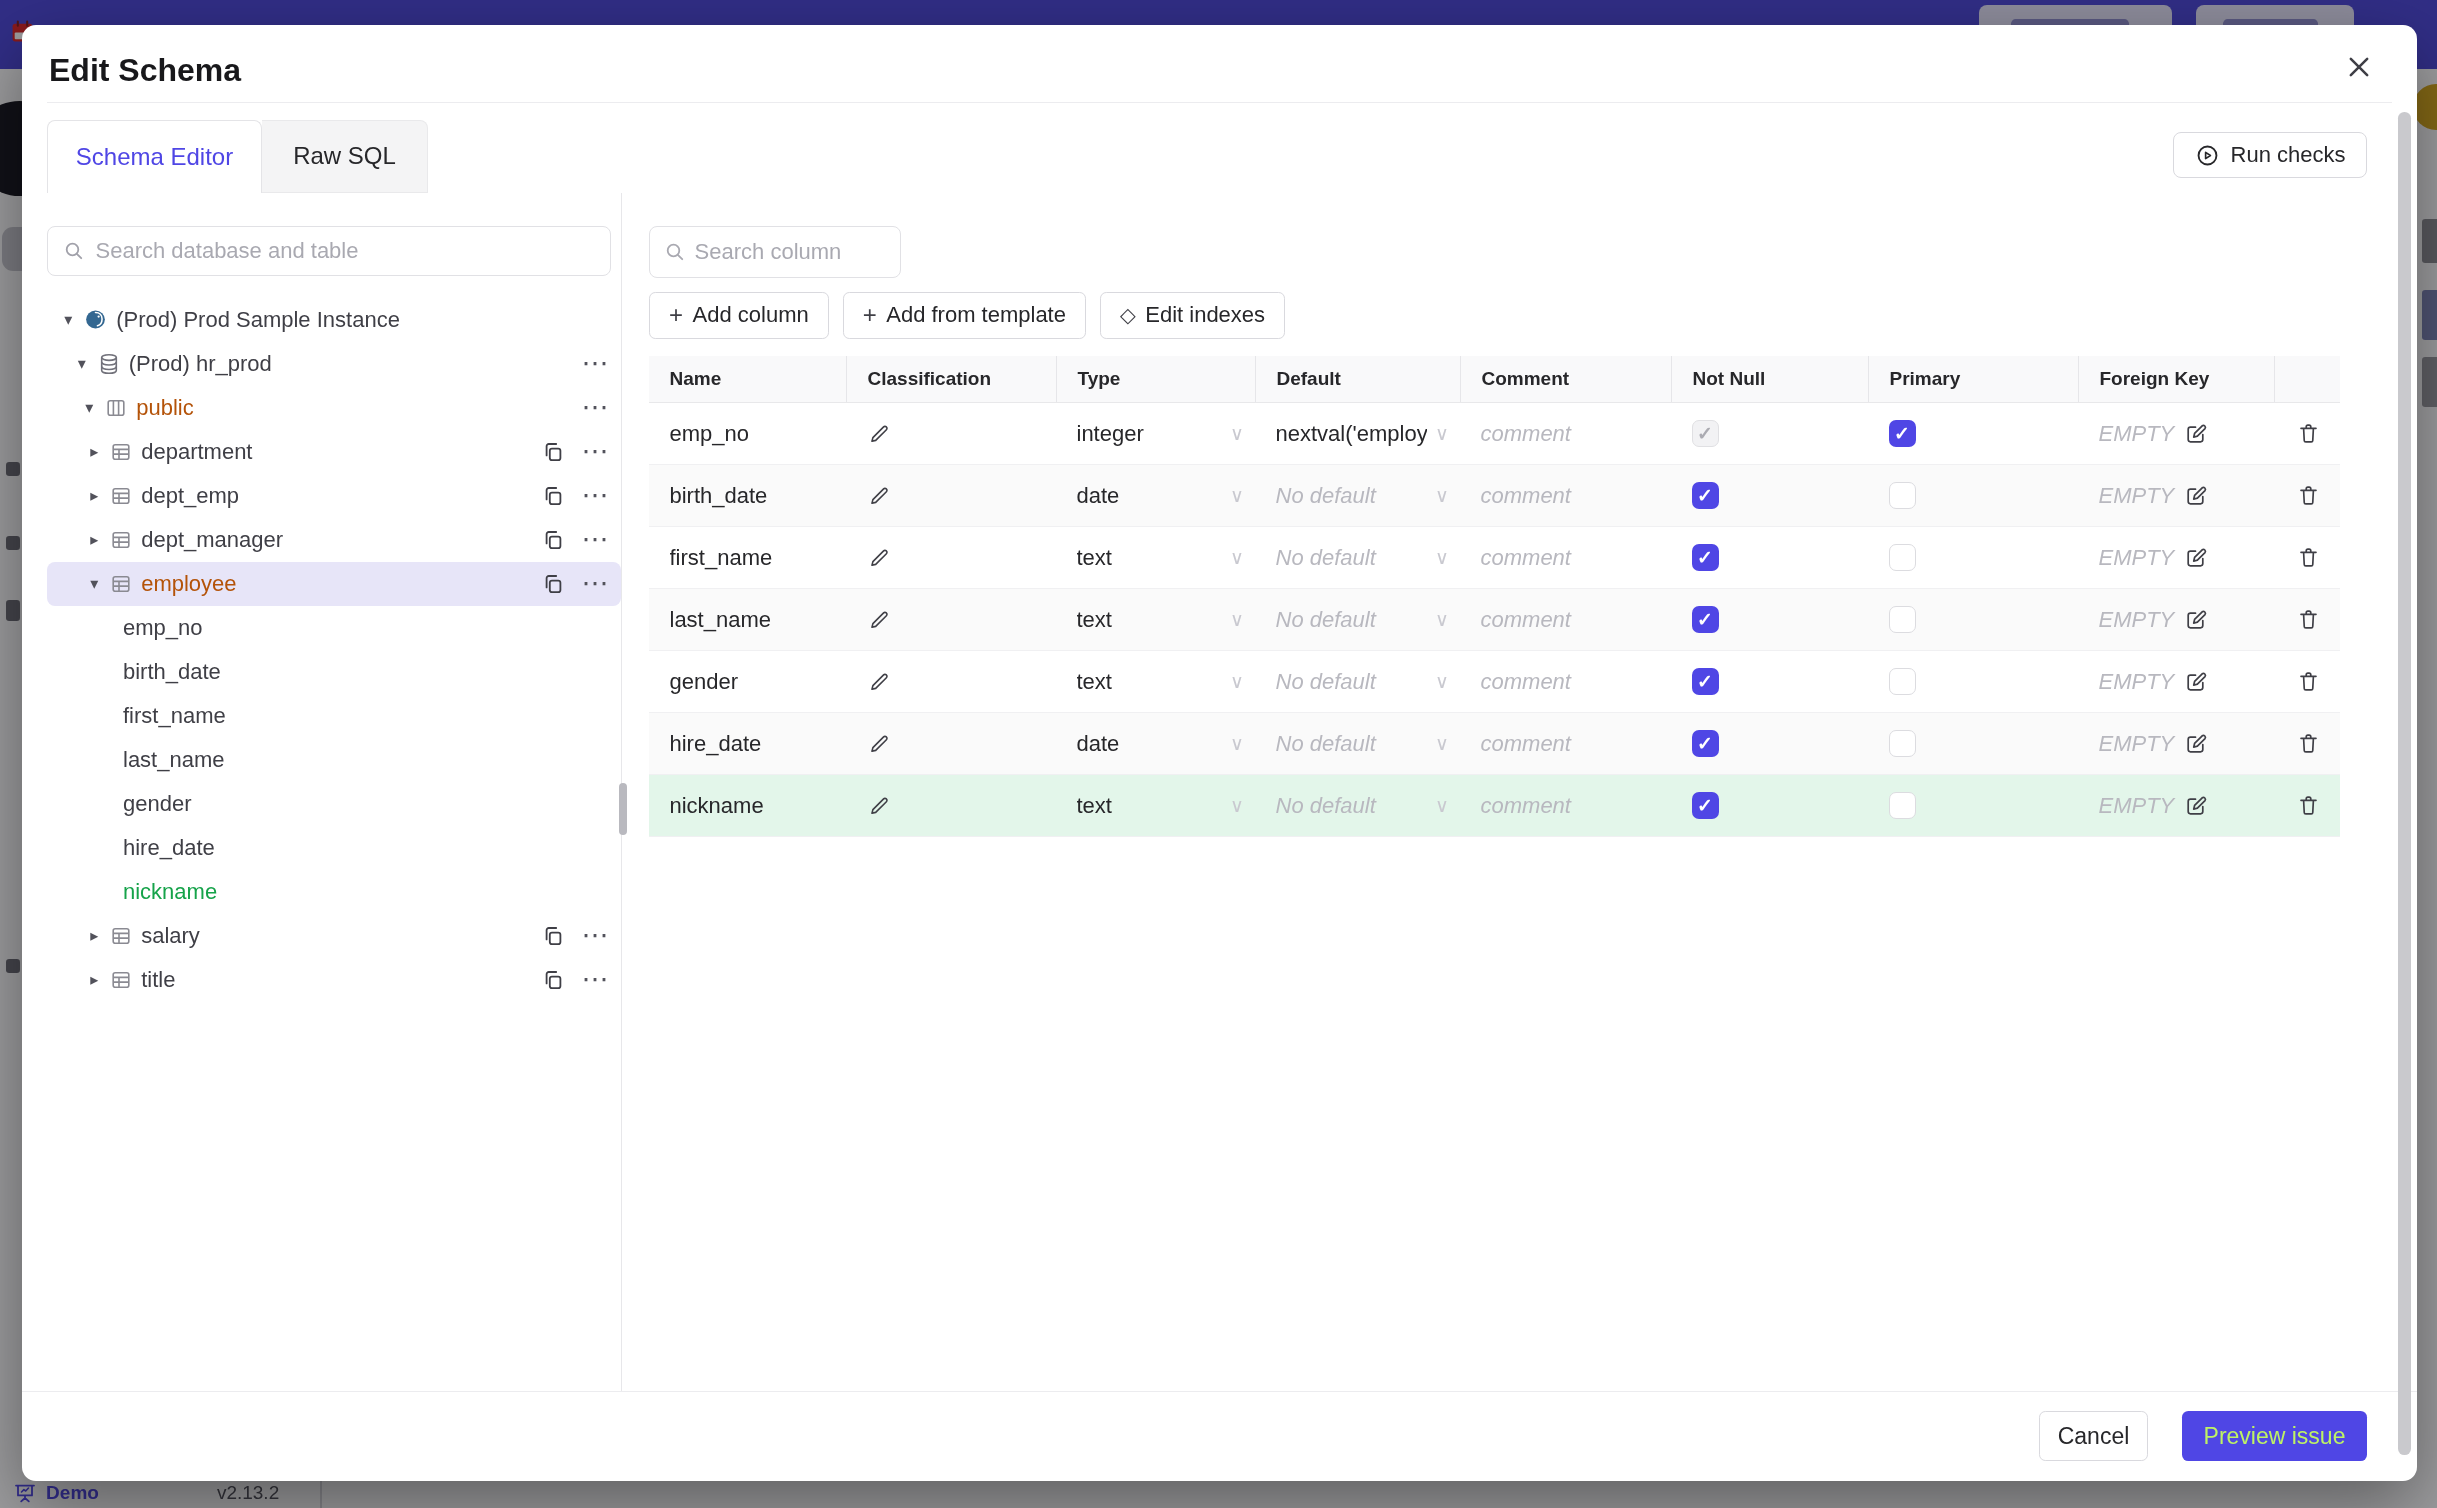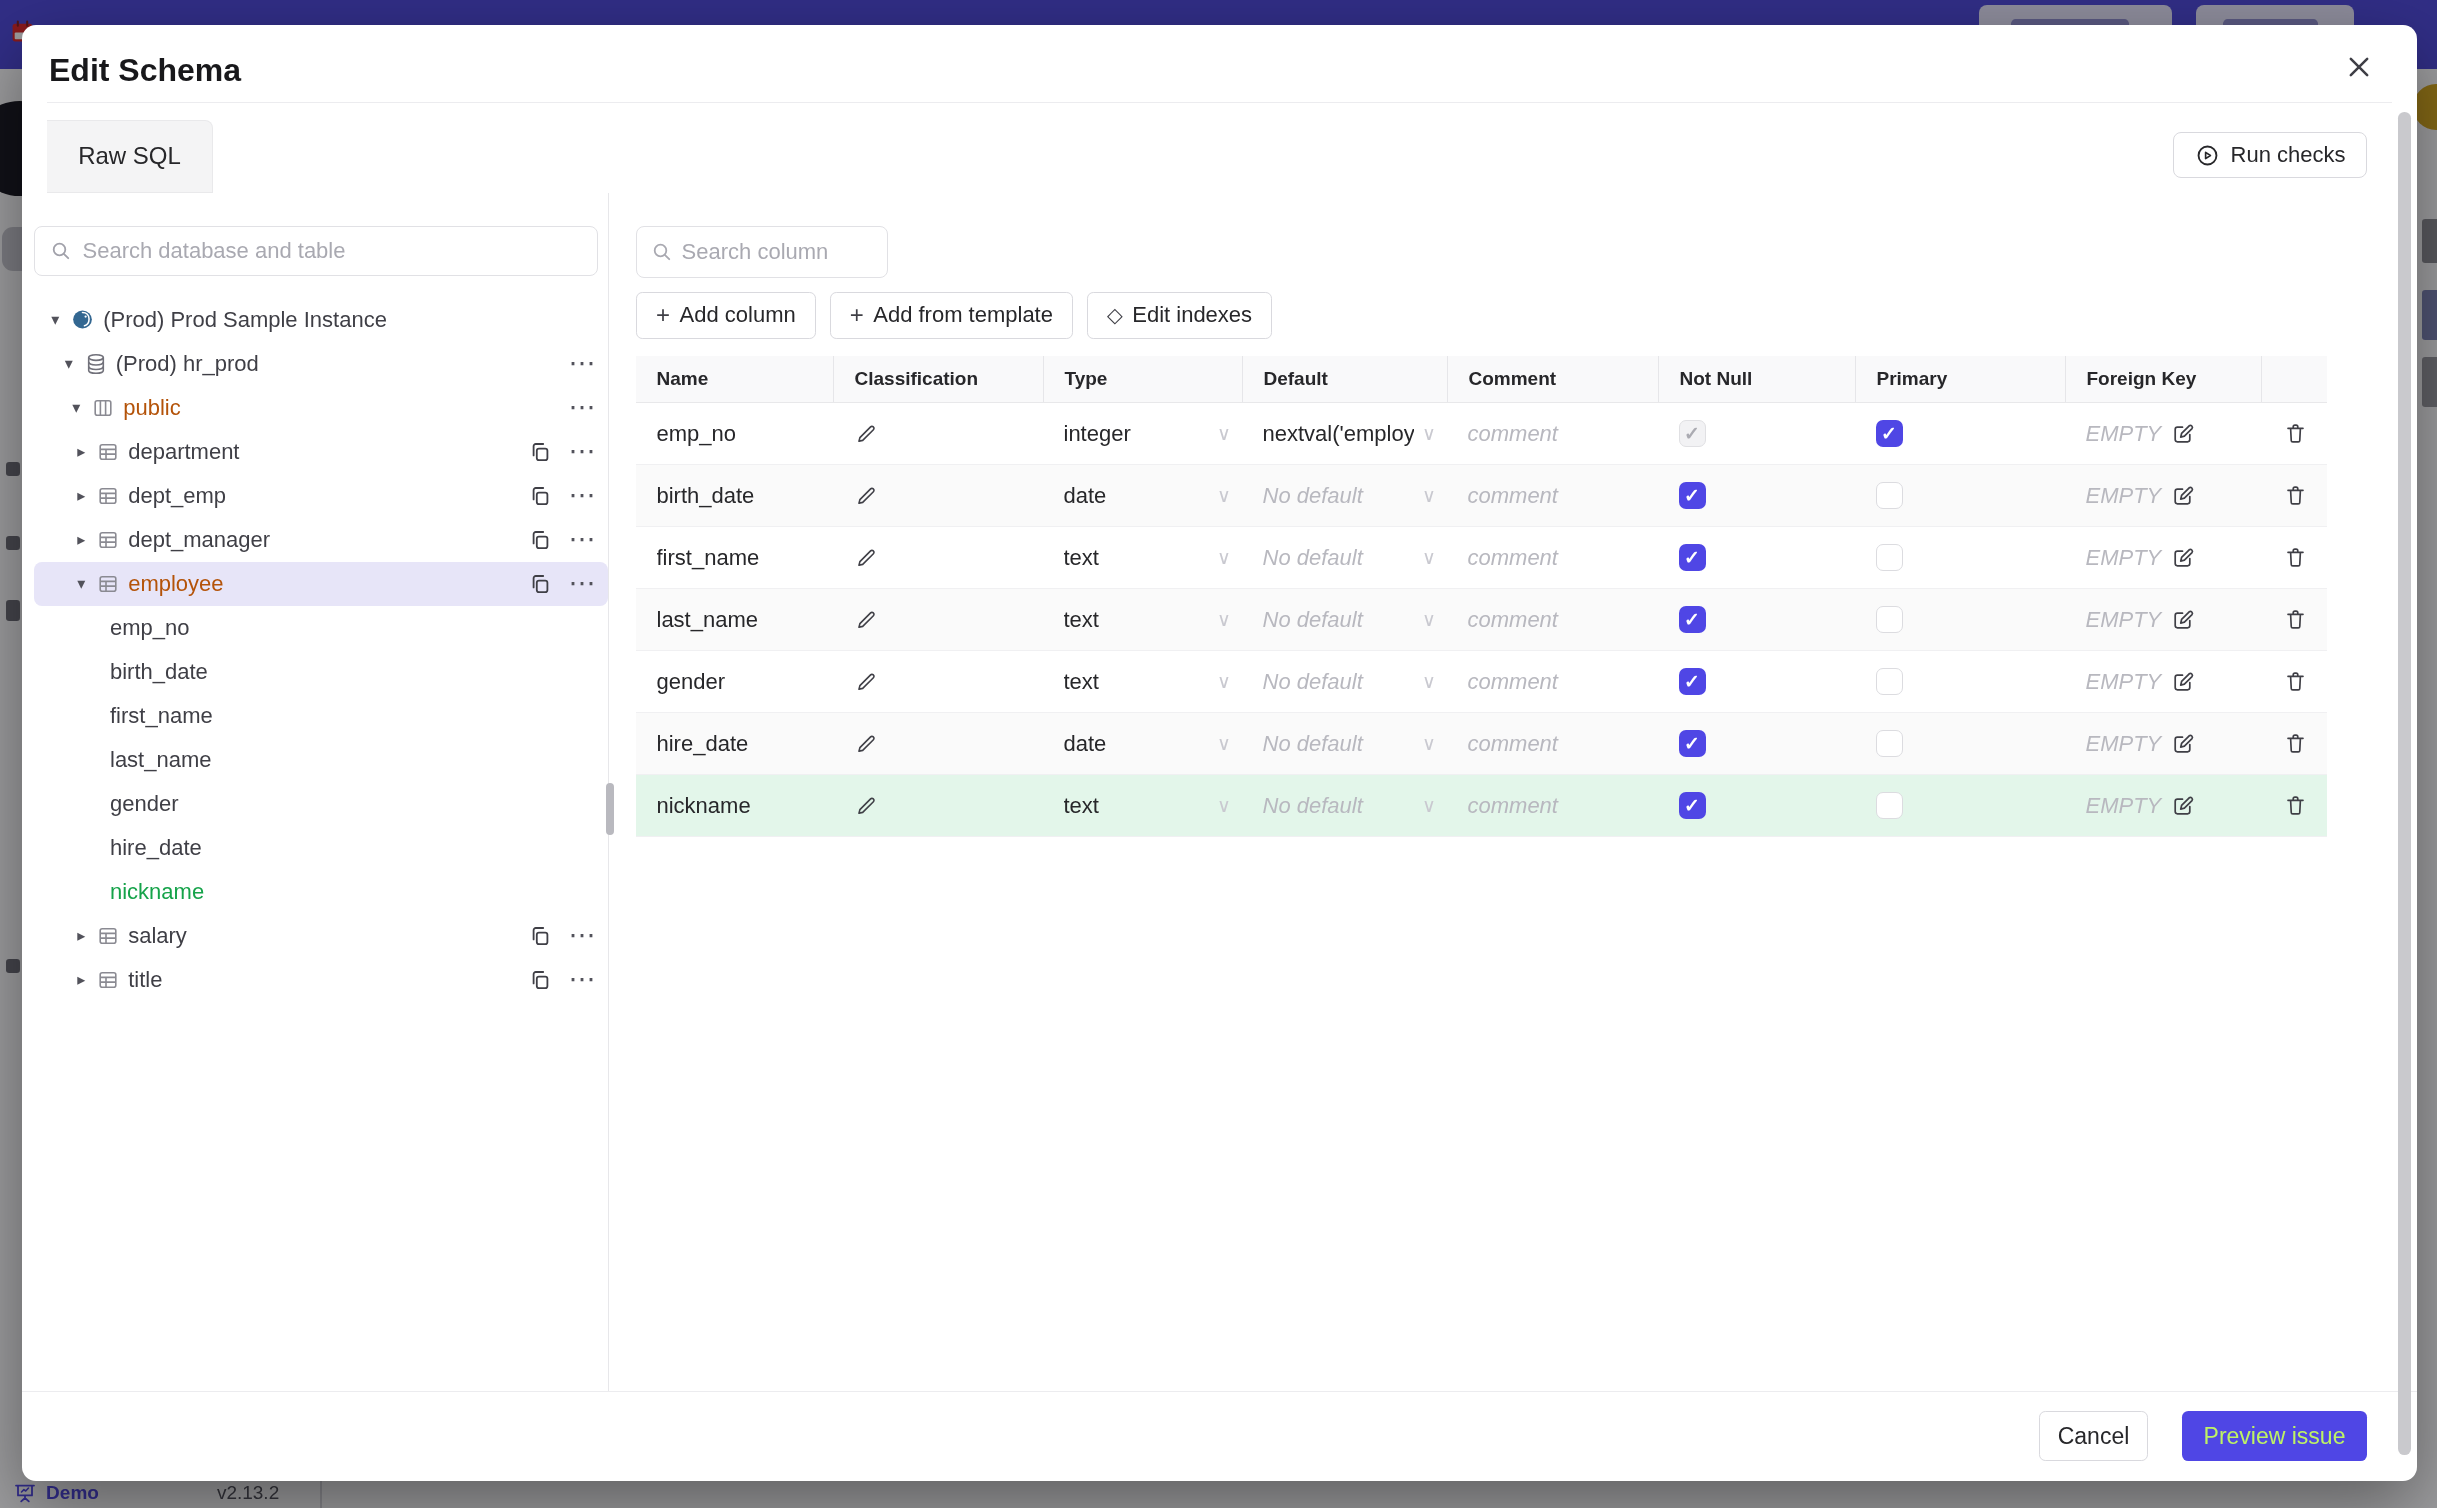--- a/index.html
+++ b/index.html
@@ -39,21 +39,21 @@
   .tabs-row { position:relative; margin-top:17.4px; padding-left:25px; display:flex; height:73px; flex:0 0 auto; }
   .tab { display:flex; align-items:center; justify-content:center; font-size:24px; cursor:pointer; }
   .tab.active { width:215px; background:#fff; border:1.6px solid #e4e4e7; border-bottom:none;
     border-radius:8px 8px 0 0; color:#4f46e5; }
   .tab.inactive { width:166px; background:#f4f4f5; border:1.6px solid #e9e9eb; border-left:none;
     border-radius:0 8px 0 0; color:#27272a; }
   .run-checks { position:absolute; right:50px; top:12.6px; height:46px; padding:0 20.5px; display:flex;
     align-items:center; gap:11px; border:1.6px solid #d9d9de; border-radius:8px; background:#fff;
     font-size:22px; color:#27272a; cursor:pointer; }
 
-  .m-body { flex:1 1 auto; display:flex; min-height:0; padding-left:12px; }
+  .m-body { flex:1 1 auto; display:flex; min-height:0; padding-left:25px; }
   
   .sidebar { width:575px; flex:0 0 auto; border-right:1.6px solid #e7e7ea; padding-top:33px; position:relative; }
   .side-search { width:564px; height:50px; border:1.6px solid #e1e1e5; border-radius:8px; display:flex;
     align-items:center; padding:0 14px; gap:9.5px; color:#a1a1aa; }
   .side-search input { border:none; outline:none; font-size:22px; flex:1; color:#3f3f46;
     font-family:"Liberation Sans", sans-serif; background:transparent; }
   .side-search input::placeholder { color:#a9a9b1; }
   .tree { margin-top:22px; }
   .tree-row { height:44px; display:flex; align-items:center; font-size:22px; color:#3f3f46;
     padding-right:11px; cursor:pointer; border-radius:8px; }
@@ -227,20 +227,23 @@
       <div class="m-title">Edit Schema</div>
       <div class="m-close">
         <svg class="ic" width="28" height="28" viewBox="0 0 36 36">
             <use href="#i-close"></use>
           </svg>
       </div>
     </div>
     <div class="m-divider"></div>
 
     <div class="tabs-row">
+      <div class="tab active">
+        <span>Schema Editor</span>
+      </div>
       <div class="tab inactive">
         <span>Raw SQL</span>
       </div>
       <div class="run-checks">
         <svg class="ic" width="25" height="25" style="color:#27272a" viewBox="0 0 32 32">
             <use href="#i-play"></use>
           </svg>
         <span>Run checks</span>
       </div>
     </div>

